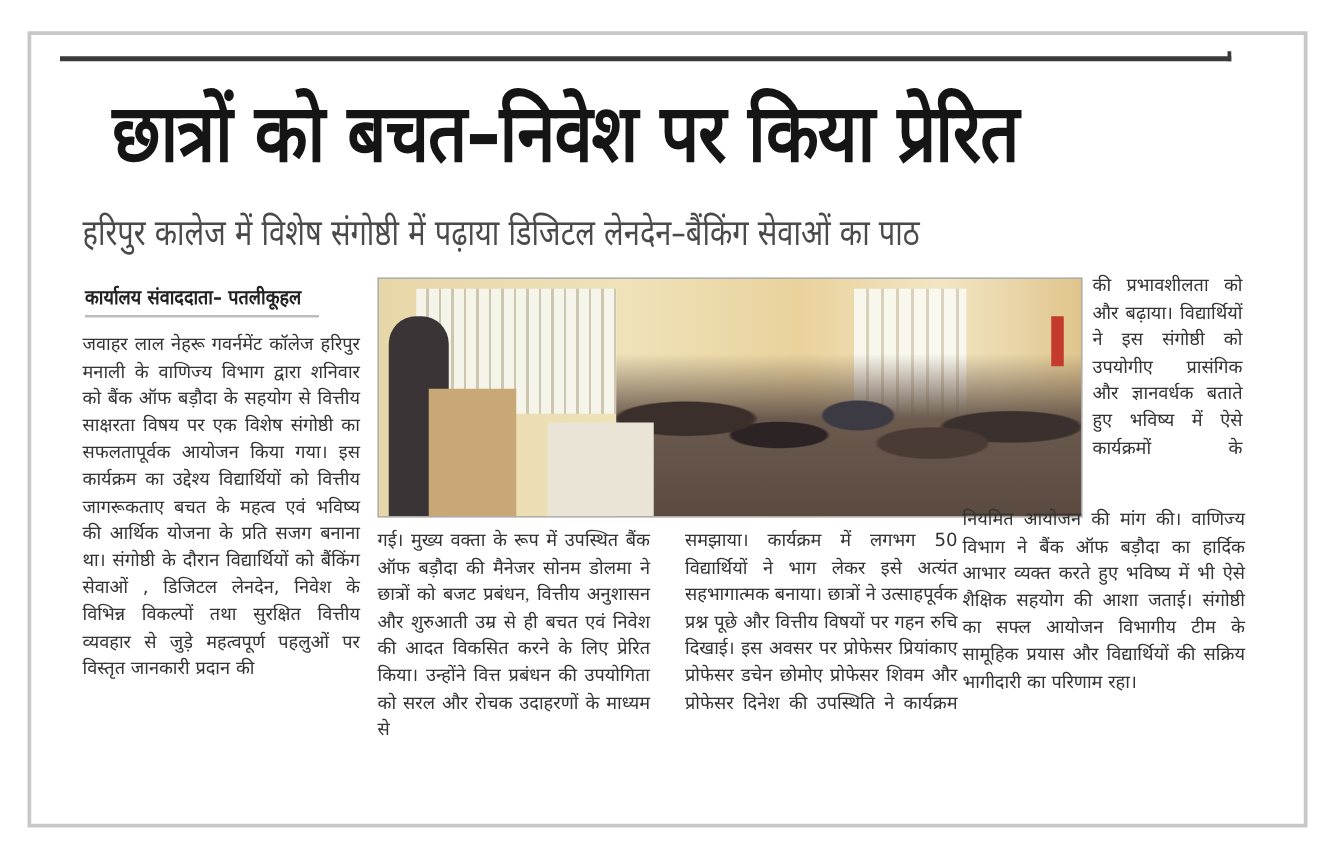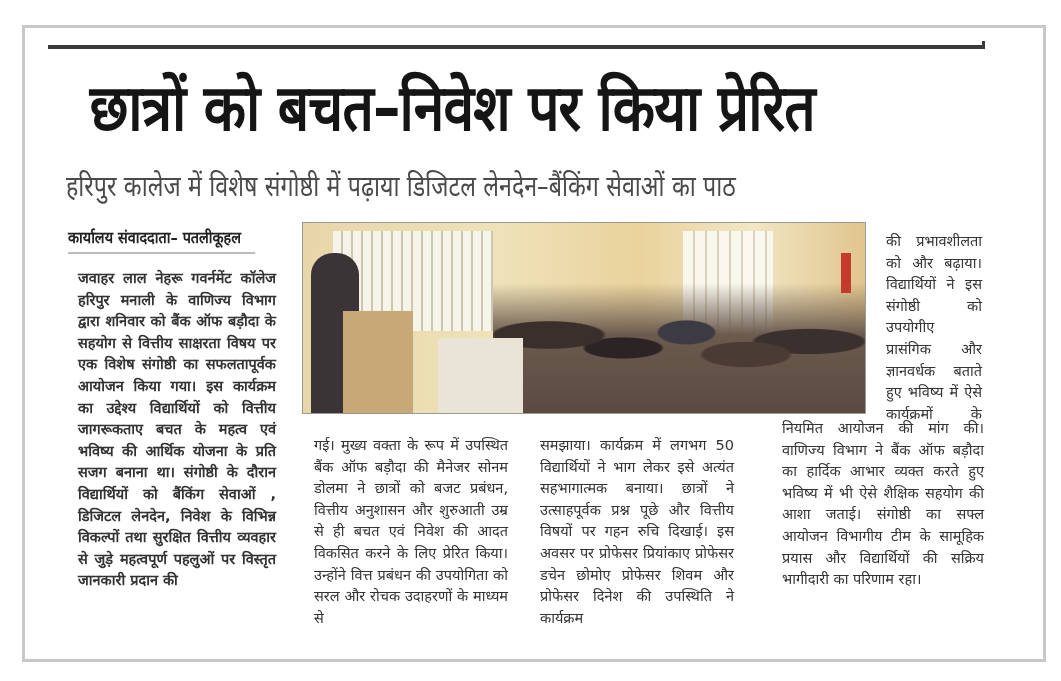--- a/index.html
+++ b/index.html
@@ -15,25 +15,25 @@
               transform:scaleX(0.86); transform-origin:left center; white-space:nowrap; }
   .subhead { position:absolute; left:66px; top:166px; width:920px; height:40px;
              font-size:29px; line-height:40px; color:#4a4a4a; white-space:nowrap;
              transform:scaleX(0.80); transform-origin:left center; }
   .byline { position:absolute; left:68px; top:226px; width:208px; height:26px;
             font-size:16px; font-weight:bold; line-height:24px; color:#222;
             border-bottom:2px solid #bdbdbd; white-space:nowrap;
             transform:scaleX(0.9); transform-origin:left center; }
   .col { position:absolute; font-size:14.5px; line-height:21.6px; color:#333;
          text-align:justify; text-align-last:justify; }
-  .col p { margin:12px; }
+  .col p { margin:0; }
   .col .lastline { text-align-last:left; }
-  .c1 { left:66px; top:256px; width:222px;font-weight:bold; }
-  .c2 { left:302px; top:423px; width:218px; }
-  .c3 { left:528px; top:423px; width:218px; }
+  .c1 { left:66px; top:266px; width:222px; }
+  .c2 { left:302px; top:423px; width:218px;font-family:Liberation Serif, serif; }
+  .c3 { left:548px; top:423px; width:218px; }
   .c4 { left:770px; top:406px; width:226px; }
   .c4top { left:874px; top:219px; width:120px; }
   .photo { position:absolute; left:302px; top:222px; width:562px; height:190px;
            border:1px solid #999; overflow:hidden;
            background:linear-gradient(90deg,#e7d6a8 0%,#efe2b9 35%,#e9d29c 60%,#f2e6c4 80%,#e0c58d 100%); }
   .photo .window1 { position:absolute; left:30px; top:8px; width:160px; height:100px; background:repeating-linear-gradient(90deg,#f7f7f0 0 8px,#c9c3b0 8px 10px); opacity:.9; }
   .photo .window2 { position:absolute; left:380px; top:8px; width:90px; height:110px; background:repeating-linear-gradient(90deg,#fbfbf6 0 10px,#d5cfbb 10px 12px); opacity:.85; }
   .photo .speaker { position:absolute; left:8px; top:30px; width:48px; height:160px; background:#3a3436; border-radius:22px 22px 0 0; }
   .photo .podium { position:absolute; left:40px; top:88px; width:70px; height:102px; background:#c9a877; }
   .photo .desk { position:absolute; left:135px; top:115px; width:85px; height:75px; background:#e9e4d6; }

